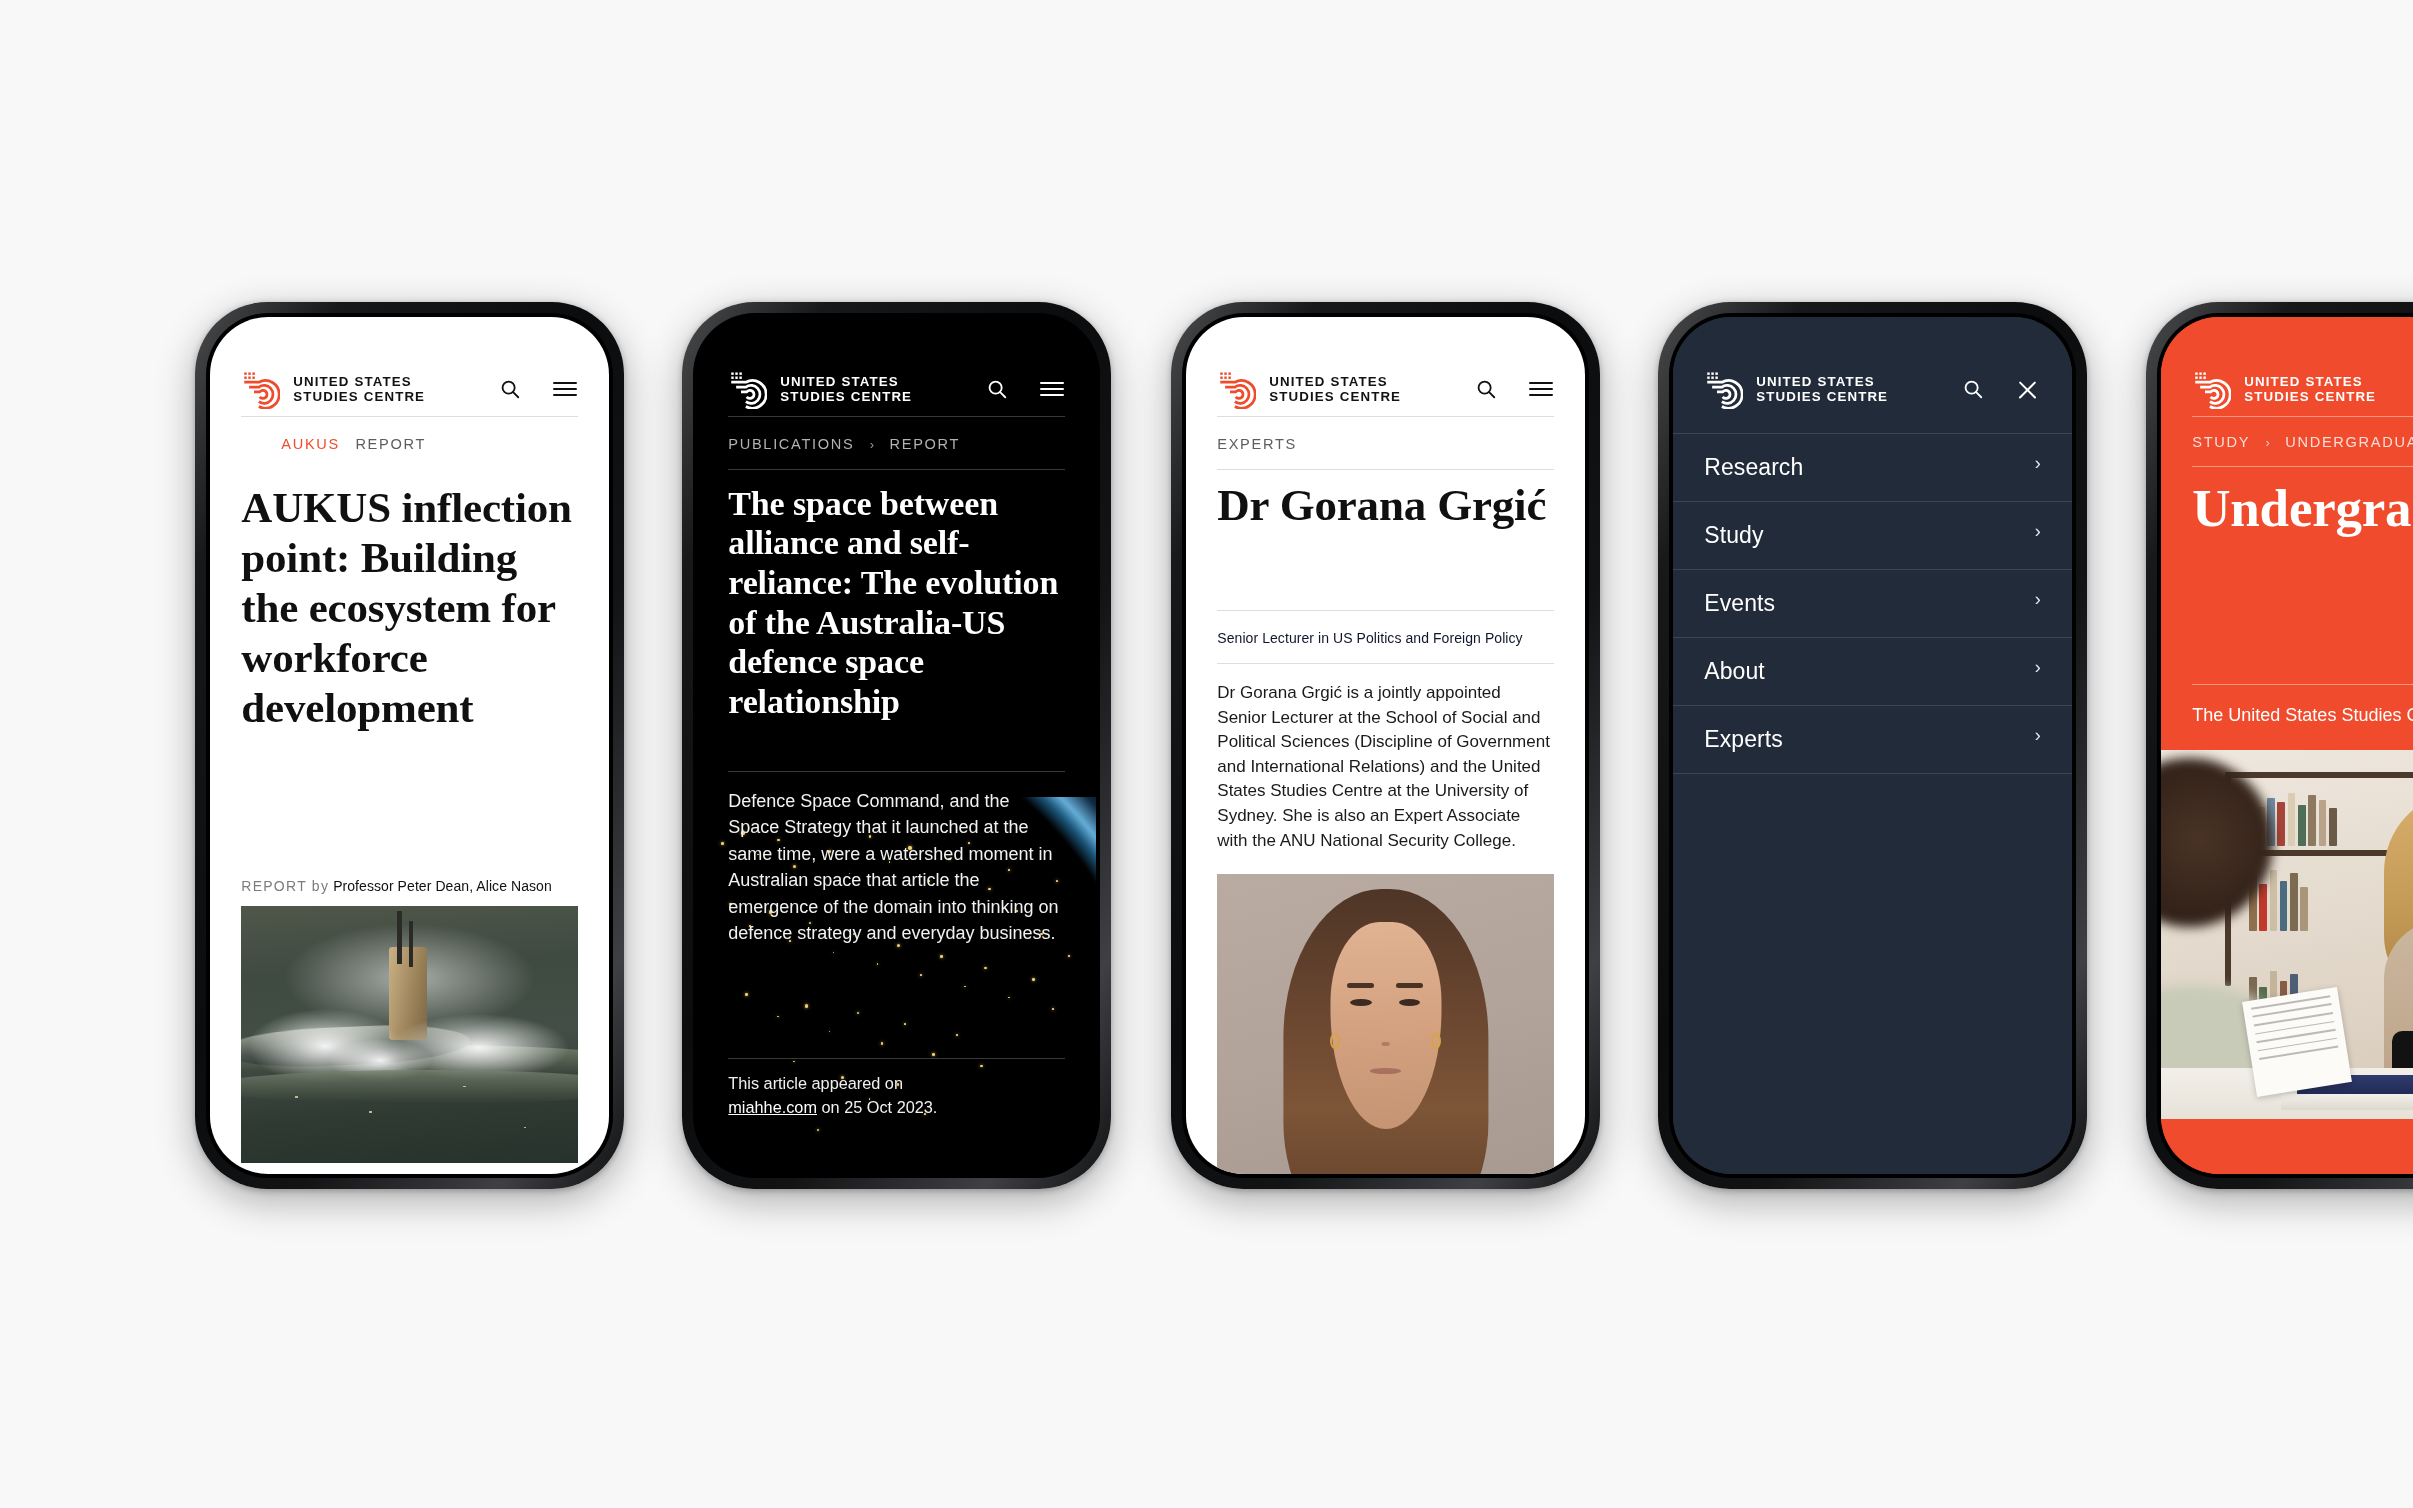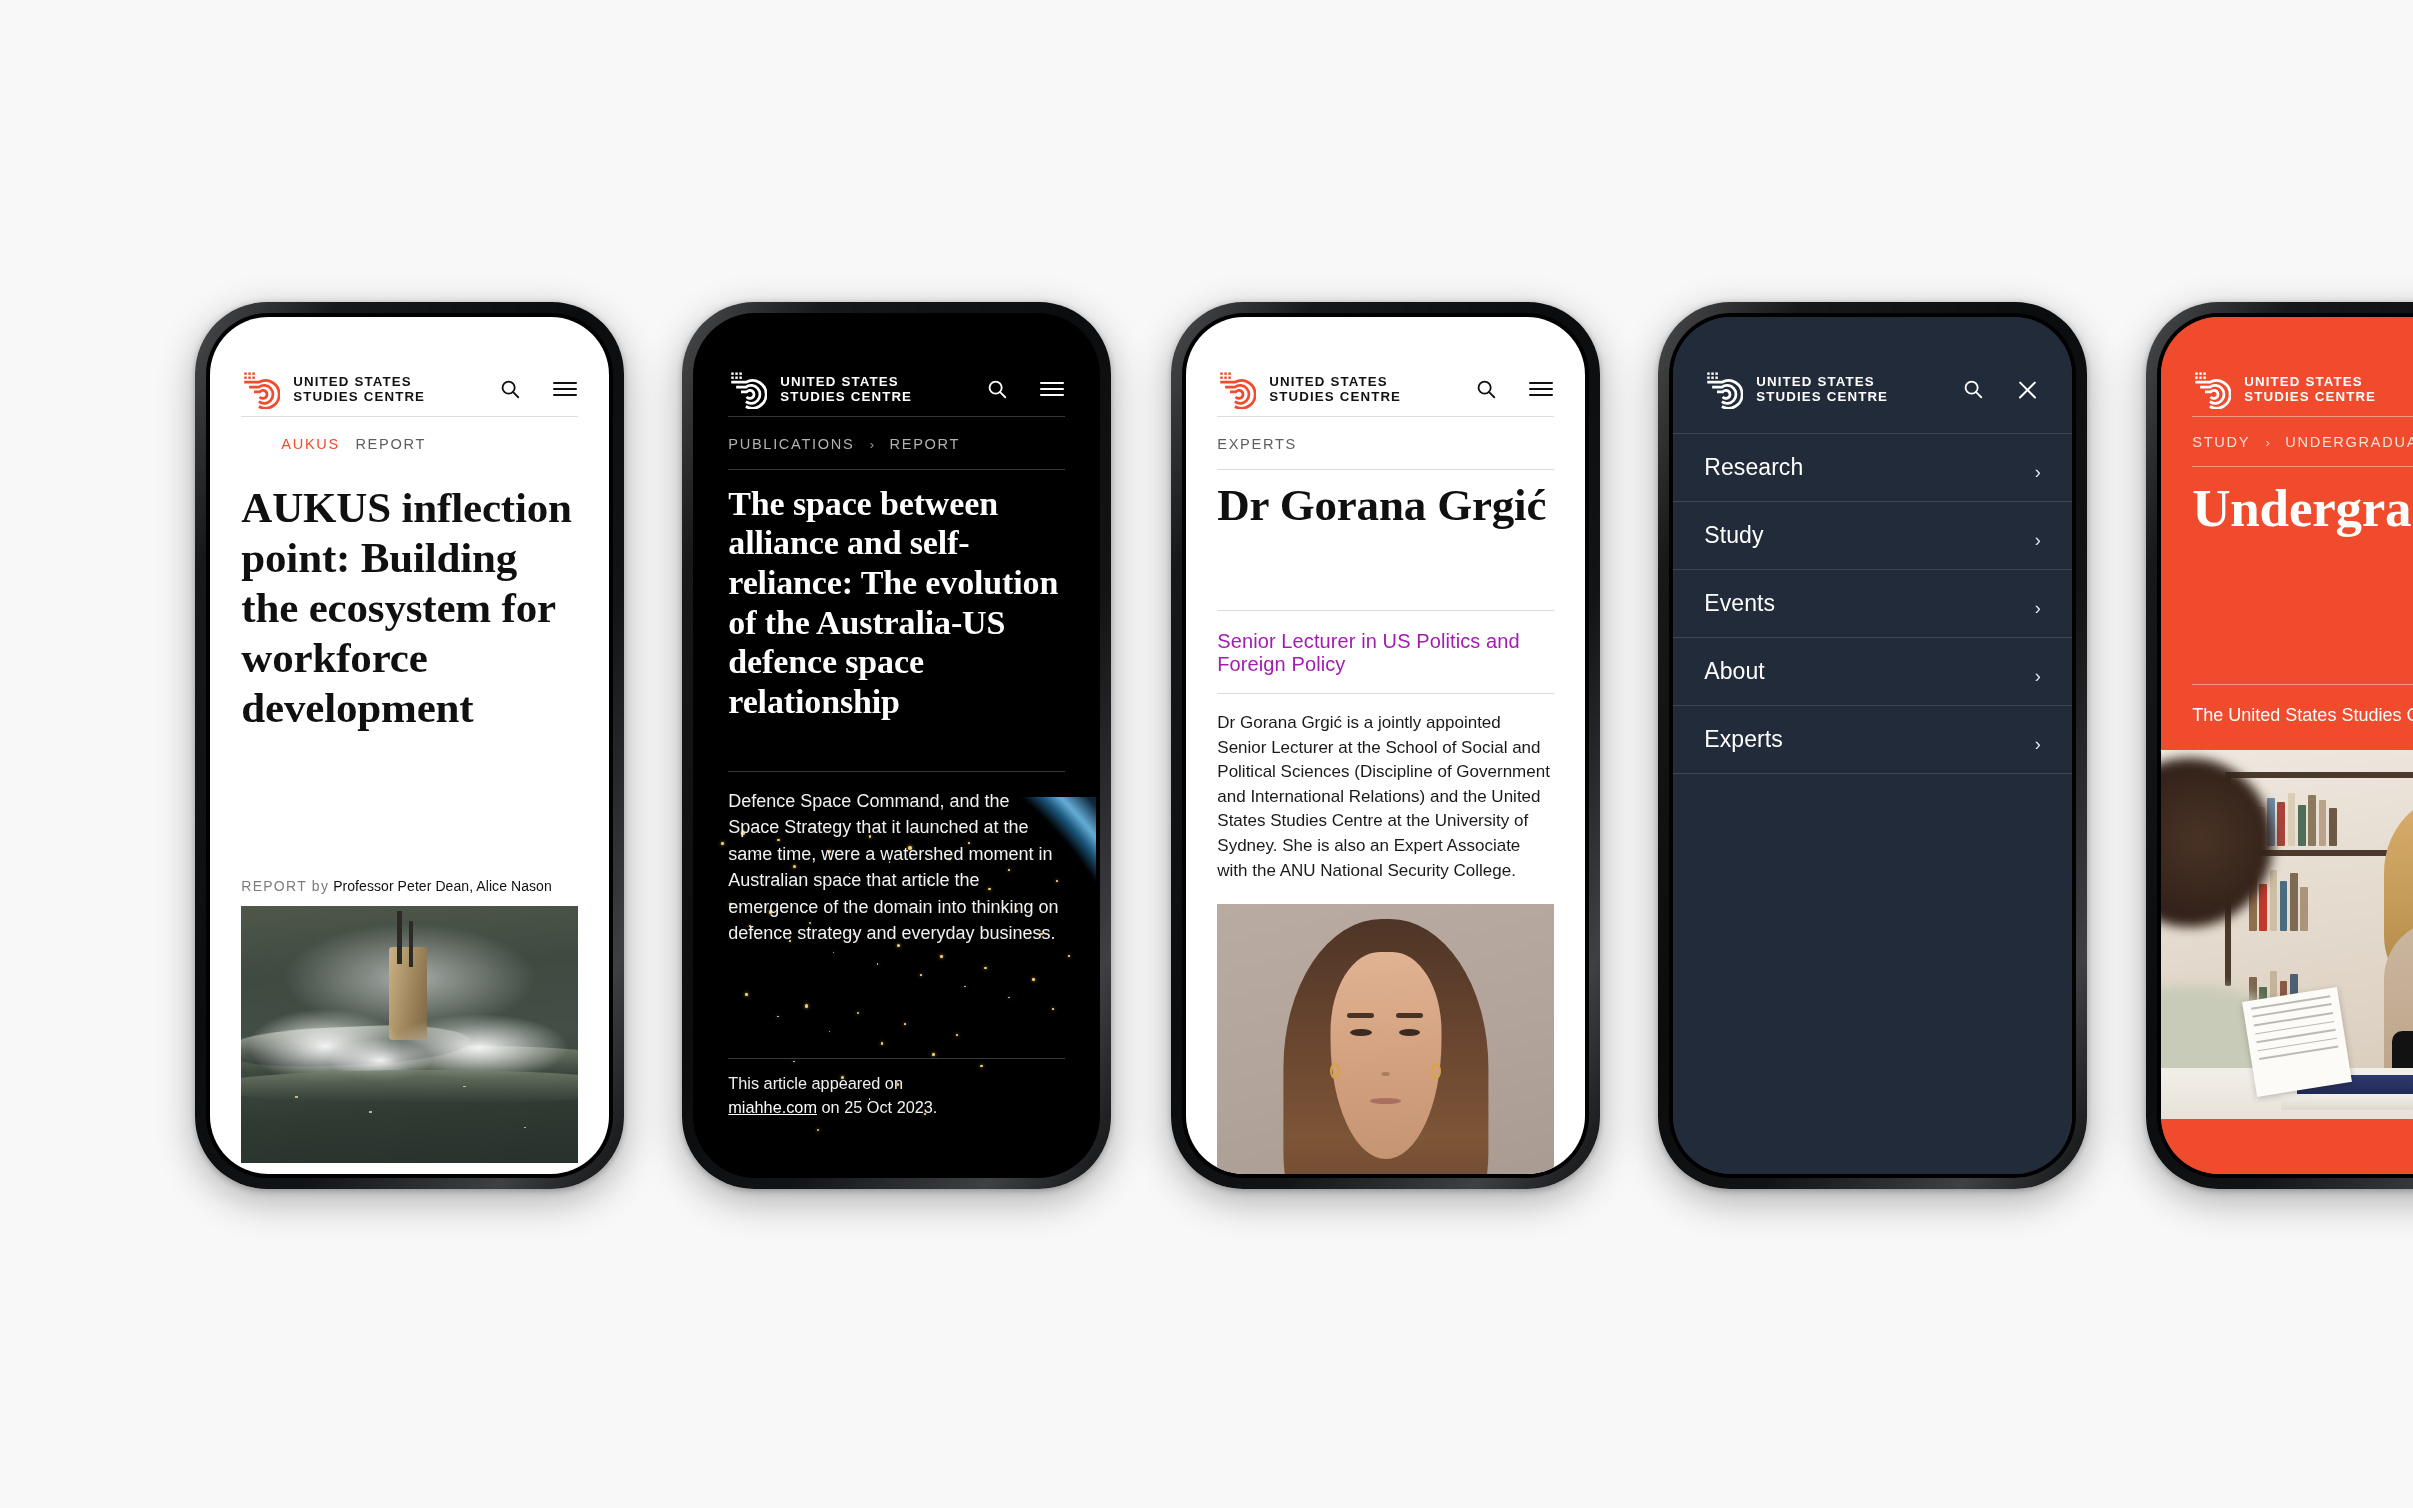--- a/index.html
+++ b/index.html
@@ -153,21 +153,21 @@
     position: absolute; left: 31px; right: 31px; bottom: 55px; z-index: 3;
     font-size: 16.3px; line-height: 1.42; color: #f0f0f0;
   }
   #p2 .footnote a { color: #fff; text-decoration: underline; }
   #p2 .footnote .rule { margin-bottom: 13.7px; }
 
   
   #p3 { left: 1171px; top: 302px; }
   #p3 .headline { font-size: 45px; padding-top: 8.6px; }
   #p3 .role {
-    font-size: 20px; color: #a21caf; padding: 19px 0 17px 0; letter-spacing: .005em;
+    font-size: 14px; color: #0f172a; padding: 19px 0 17px 0; letter-spacing: .005em;
   }
   #p3 .bio { font-size: 17px; line-height: 1.45; color: #1a1a1a; padding: 17px 0 20.6px 0; }
   .portrait {
     width: 100%; height: 369px; position: relative; overflow: hidden;
     background: linear-gradient(165deg,#b9aba2 0%,#b2a49a 42%,#a4968d 100%);
   }
   .portrait .hair {
     position: absolute; left: 50%; top: 4%; transform: translateX(-50%);
     width: 61%; height: 96%;
     border-radius: 48% 48% 40% 40%/42% 42% 34% 34%;
@@ -188,21 +188,21 @@
   .portrait .nose { width: 2.6%; height: 1%; border-radius: 40%; top: 45.5%; left: 50%; transform: translateX(-50%); background: rgba(150,104,76,.6); }
   .portrait .ear-ring { position: absolute; width: 3%; height: 4.4%; border: 2.6px solid #d6a445; border-radius: 50%; top: 43%; }
 
   
   #p4 { left: 1658px; top: 302px; }
   #p4 .screen, #p4 .screen-inner { background: #222b3a; }
   #p4 .brand-text { color: #fff; }
   #p4 .appbar { color: #fff; }
   .menu-list { margin-top: 17px; border-top: 0.9px solid rgba(255,255,255,.13); }
   .menu-item {
-    display: flex; align-items: flex-end; justify-content: space-between;
+    display: flex; align-items: flex-start; justify-content: space-between;
     padding: 20px 31px;
     border-bottom: 0.9px solid rgba(255,255,255,.13);
     color: #fff; font-size: 23px; letter-spacing: .003em; gap: 20px;
   }
   .chev { font-size: 18px; color: #e6e8ec; line-height: 1; }
   .x-icon { position: relative; width: 23px; height: 23px; }
   .x-icon i {
     position: absolute; top: 50%; left: 0; width: 100%; height: 2.2px;
     background: currentColor; border-radius: 1.7px;
   }

